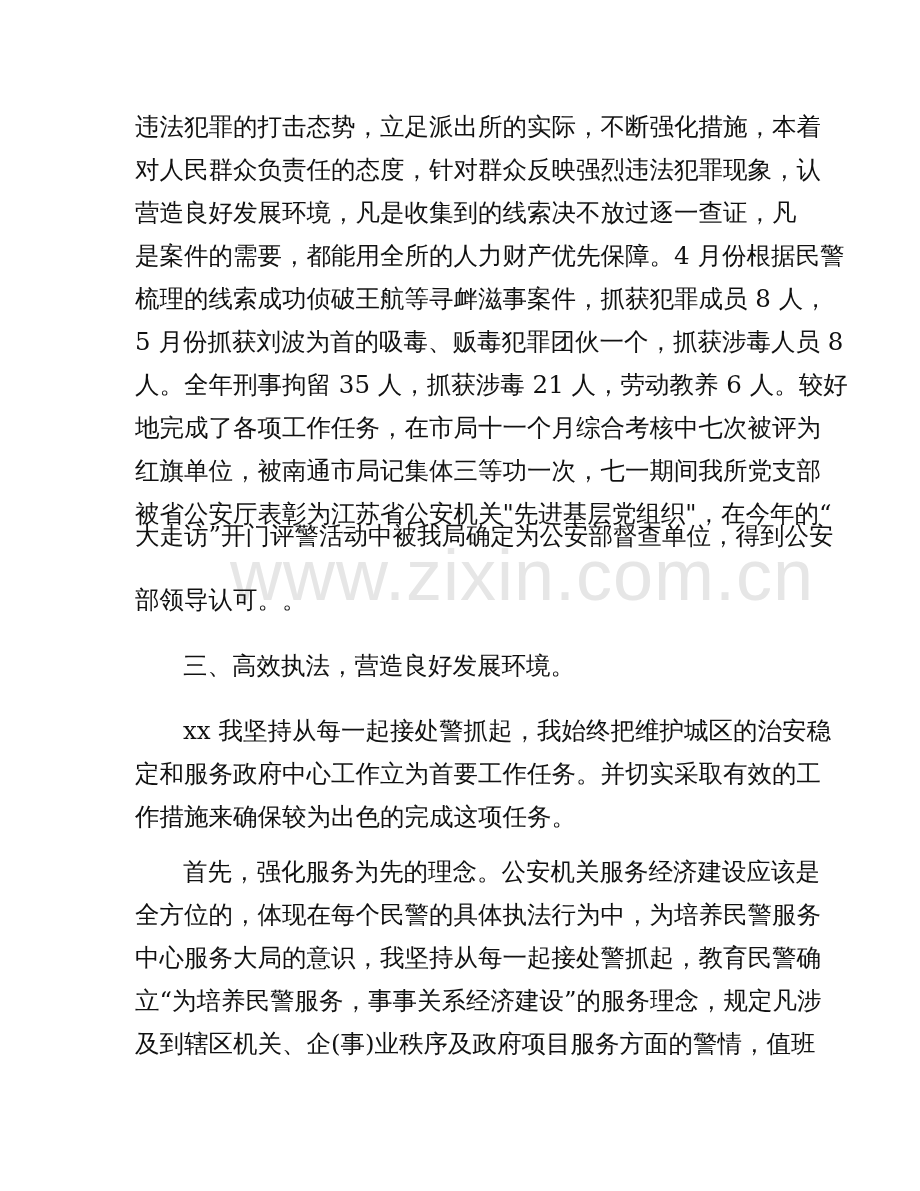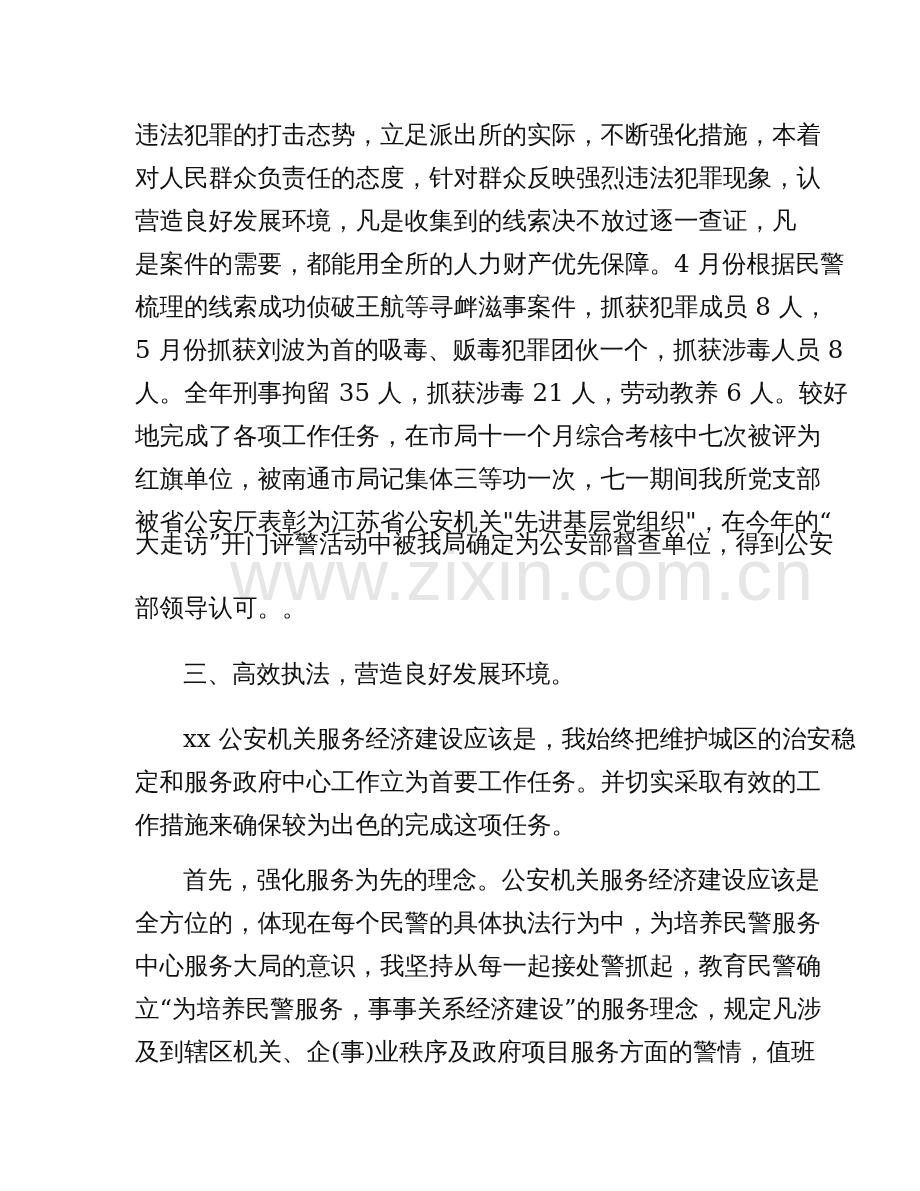--- a/index.html
+++ b/index.html
@@ -9,21 +9,20 @@
     position: absolute;
     left: 135px;
     width: 660px;
     font-family: "DejaVu Serif", "Liberation Serif", serif;
     font-size: 24.5px;
     line-height: 30px;
     color: #111;
     white-space: nowrap;
     text-align: justify;
     text-align-last: justify;
-    margin-top: 8px;
   }
   .line.last { text-align-last: left; }
   .line.indent { left: 183px; width: 612px; }
   .watermark {
     position: absolute;
     left: 230px;
     top: 535px;
     font-family: "Liberation Sans", "DejaVu Sans", sans-serif;
     font-size: 72px;
     line-height: 80px;
@@ -51,21 +50,21 @@
     <div class="line" style="top:327px">5 月份抓获刘波为首的吸毒、贩毒犯罪团伙一个，抓获涉毒人员 8</div>
     <div class="line" style="top:370px">人。全年刑事拘留 35 人，抓获涉毒 21 人，劳动教养 6 人。较好</div>
     <div class="line" style="top:413px">地完成了各项工作任务，在市局十一个月综合考核中七次被评为</div>
     <div class="line" style="top:456px">红旗单位，被南通市局记集体三等功一次，七一期间我所党支部</div>
     <div class="line" style="top:499px">被省公安厅表彰为江苏省公安机关"先进基层党组织"，在今年的“</div>
     <div class="line" style="top:521px">大走访”开门评警活动中被我局确定为公安部督查单位，得到公安</div>
     <div class="line last" style="top:585px">部领导认可。。</div>
 
     <div class="line indent last" style="top:651px">三、高效执法，营造良好发展环境。</div>
 
-    <div class="line indent" style="top:716px">xx 公安机关服务经济建设应该是，我始终把维护城区的治安稳</div>
+    <div class="line indent" style="top:716px">xx 我坚持从每一起接处警抓起，我始终把维护城区的治安稳</div>
     <div class="line" style="top:759px">定和服务政府中心工作立为首要工作任务。并切实采取有效的工</div>
     <div class="line last" style="top:802px">作措施来确保较为出色的完成这项任务。</div>
 
     <div class="line indent" style="top:857px">首先，强化服务为先的理念。公安机关服务经济建设应该是</div>
     <div class="line" style="top:900px">全方位的，体现在每个民警的具体执法行为中，为培养民警服务</div>
     <div class="line" style="top:943px">中心服务大局的意识，我坚持从每一起接处警抓起，教育民警确</div>
     <div class="line" style="top:986px">立“为培养民警服务，事事关系经济建设”的服务理念，规定凡涉</div>
     <div class="line" style="top:1029px">及到辖区机关、企(事)业秩序及政府项目服务方面的警情，值班</div>
   </div>
 </div>

